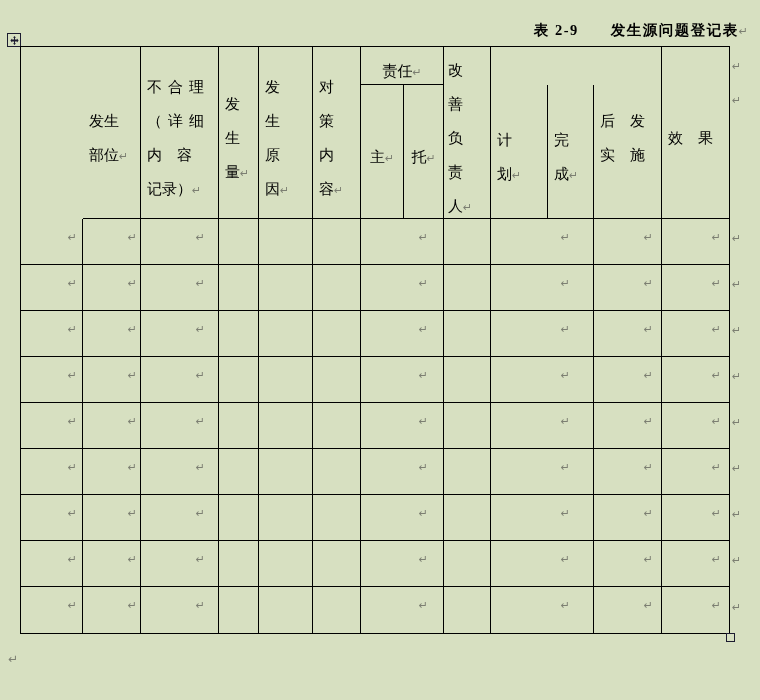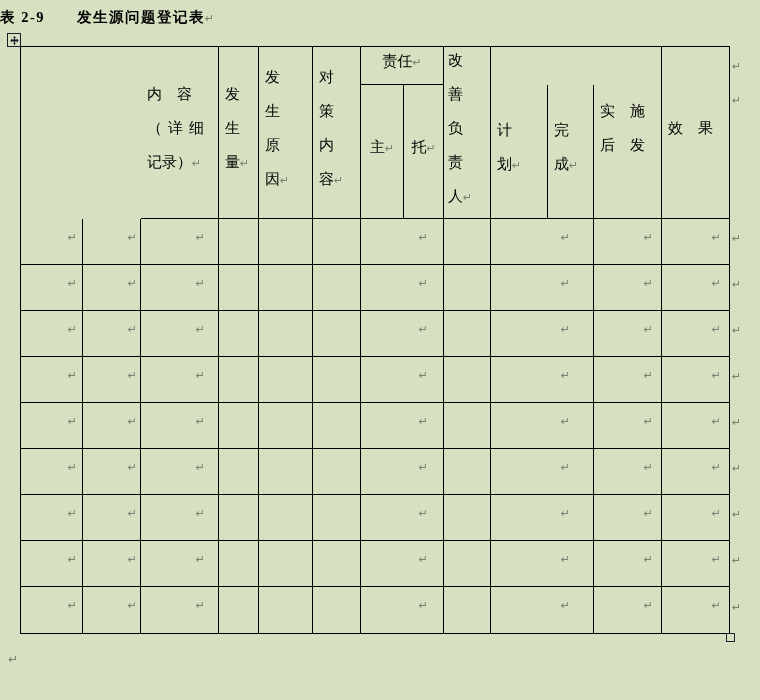--- a/index.html
+++ b/index.html
@@ -3,22 +3,22 @@
 <meta charset="utf-8">
 <style>
   html,body { margin:0; padding:0; }
   .page {
     position:relative; width:760px; height:700px;
     background:#d7e0c1; overflow:hidden;
     font-family:"Liberation Serif","DejaVu Serif",serif;
     color:#000;
   }
   .doc-title {
-    position:absolute; top:8px; left:0; width:748px;
-    text-align:left; font-weight:bold; font-size:14.5px;
+    position:absolute; top:21px; left:0; width:748px;
+    text-align:right; font-weight:bold; font-size:14.5px;
     letter-spacing:1.5px; white-space:pre;
   }
   .mark {
     font-family:"DejaVu Sans",sans-serif; font-weight:normal;
     font-size:11px; color:#7c7f72; letter-spacing:0;
   }
   .move-handle {
     position:absolute; left:7px; top:33px; width:12px; height:12px;
     border:1.5px solid #1c1c30; display:flex; align-items:center; justify-content:center;
     background:transparent;
@@ -32,21 +32,21 @@
     display:grid;
     grid-template-columns:62px 58px 78px 40px 54px 48px 43px 40px 47px 57px 46px 68px 68px;
     grid-template-rows:38px 134px repeat(8,46px) 47px;
     border-left:1px solid #000; border-top:1px solid #000;
   }
   .cell {
     position:relative; border-right:1px solid #000; border-bottom:1px solid #000;
     font-size:15px;
   }
   .hcell { display:flex; flex-direction:column; justify-content:center; }
-  .hline { height:34px; line-height:24px; padding-left:6px; white-space:nowrap; }
+  .hline { height:34px; line-height:44px; padding-left:6px; white-space:nowrap; }
   .hc { text-align:center; padding-left:0; }
   .ls { letter-spacing:6px; }
   .mk { position:absolute; top:12px; }
   .r3  { right:3px; }  .r5  { right:5px; }  .r8  { right:8px; }
   .r13 { right:13px; } .r15 { right:15px; } .r23 { right:23px; }
   .row-end { position:absolute; left:732px; }
   .doc-end { position:absolute; left:8px; top:652px; font-size:12px; }
 </style>
 </head>
 <body>
@@ -59,24 +59,29 @@
     <span style="display:flex;">
       <svg width="9" height="9" viewBox="0 0 11 11">
           <path d="M5.5 0 L7.3 2 H6.1 V4.4 H8.5 V3.2 L10.5 5.5 L8.5 7.8 V6.6 H6.1 V9 H7.3 L5.5 11 L3.7 9 H4.9 V6.6 H2.5 V7.8 L0.5 5.5 L2.5 3.2 V4.4 H4.9 V2 H3.7 Z" fill="#1c1c30"></path>
         </svg>
     </span>
   </div>
 
   <div class="grid" id="table-grid">
 
 
+    <div class="cell hcell" style="grid-column:2;grid-row:1/3">
+      <div class="hline"><span>发生</span></div>
+      <div class="hline"><span>部位</span><span class="mark">↵</span></div>
+    </div>
 
     <div class="cell hcell" style="grid-column:3;grid-row:1/3">
+      <div class="hline ls"><span>不合理</span></div>
+      <div class="hline ls"><span>（详细</span></div>
       <div class="hline"><span>内　容</span></div>
-      <div class="hline ls"><span>（详细</span></div>
       <div class="hline"><span>记录）</span><span class="mark">↵</span></div>
     </div>
 
     <div class="cell hcell" style="grid-column:4;grid-row:1/3">
       <div class="hline"><span>发</span></div>
       <div class="hline"><span>生</span></div>
       <div class="hline"><span>量</span><span class="mark">↵</span></div>
     </div>
 
     <div class="cell hcell" style="grid-column:5;grid-row:1/3">
@@ -118,22 +123,22 @@
       <div class="hline"><span>计</span></div>
       <div class="hline"><span>划</span><span class="mark">↵</span></div>
     </div>
 
     <div class="cell hcell" style="grid-column:11;grid-row:2">
       <div class="hline"><span>完</span></div>
       <div class="hline"><span>成</span><span class="mark">↵</span></div>
     </div>
 
     <div class="cell hcell" style="grid-column:12;grid-row:1/3">
+      <div class="hline"><span>后　发</span></div>
       <div class="hline"><span>实　施</span></div>
-      <div class="hline"><span>后　发</span></div>
     </div>
 
     <div class="cell hcell" style="grid-column:13;grid-row:1/3">
       <div class="hline"><span>效　果</span></div>
     </div>
 
     <div class="cell" style="grid-area: 3 / 1;">
         <span class="mark mk r5">↵</span>
       </div>
     <div class="cell" style="grid-area: 3 / 2;">

